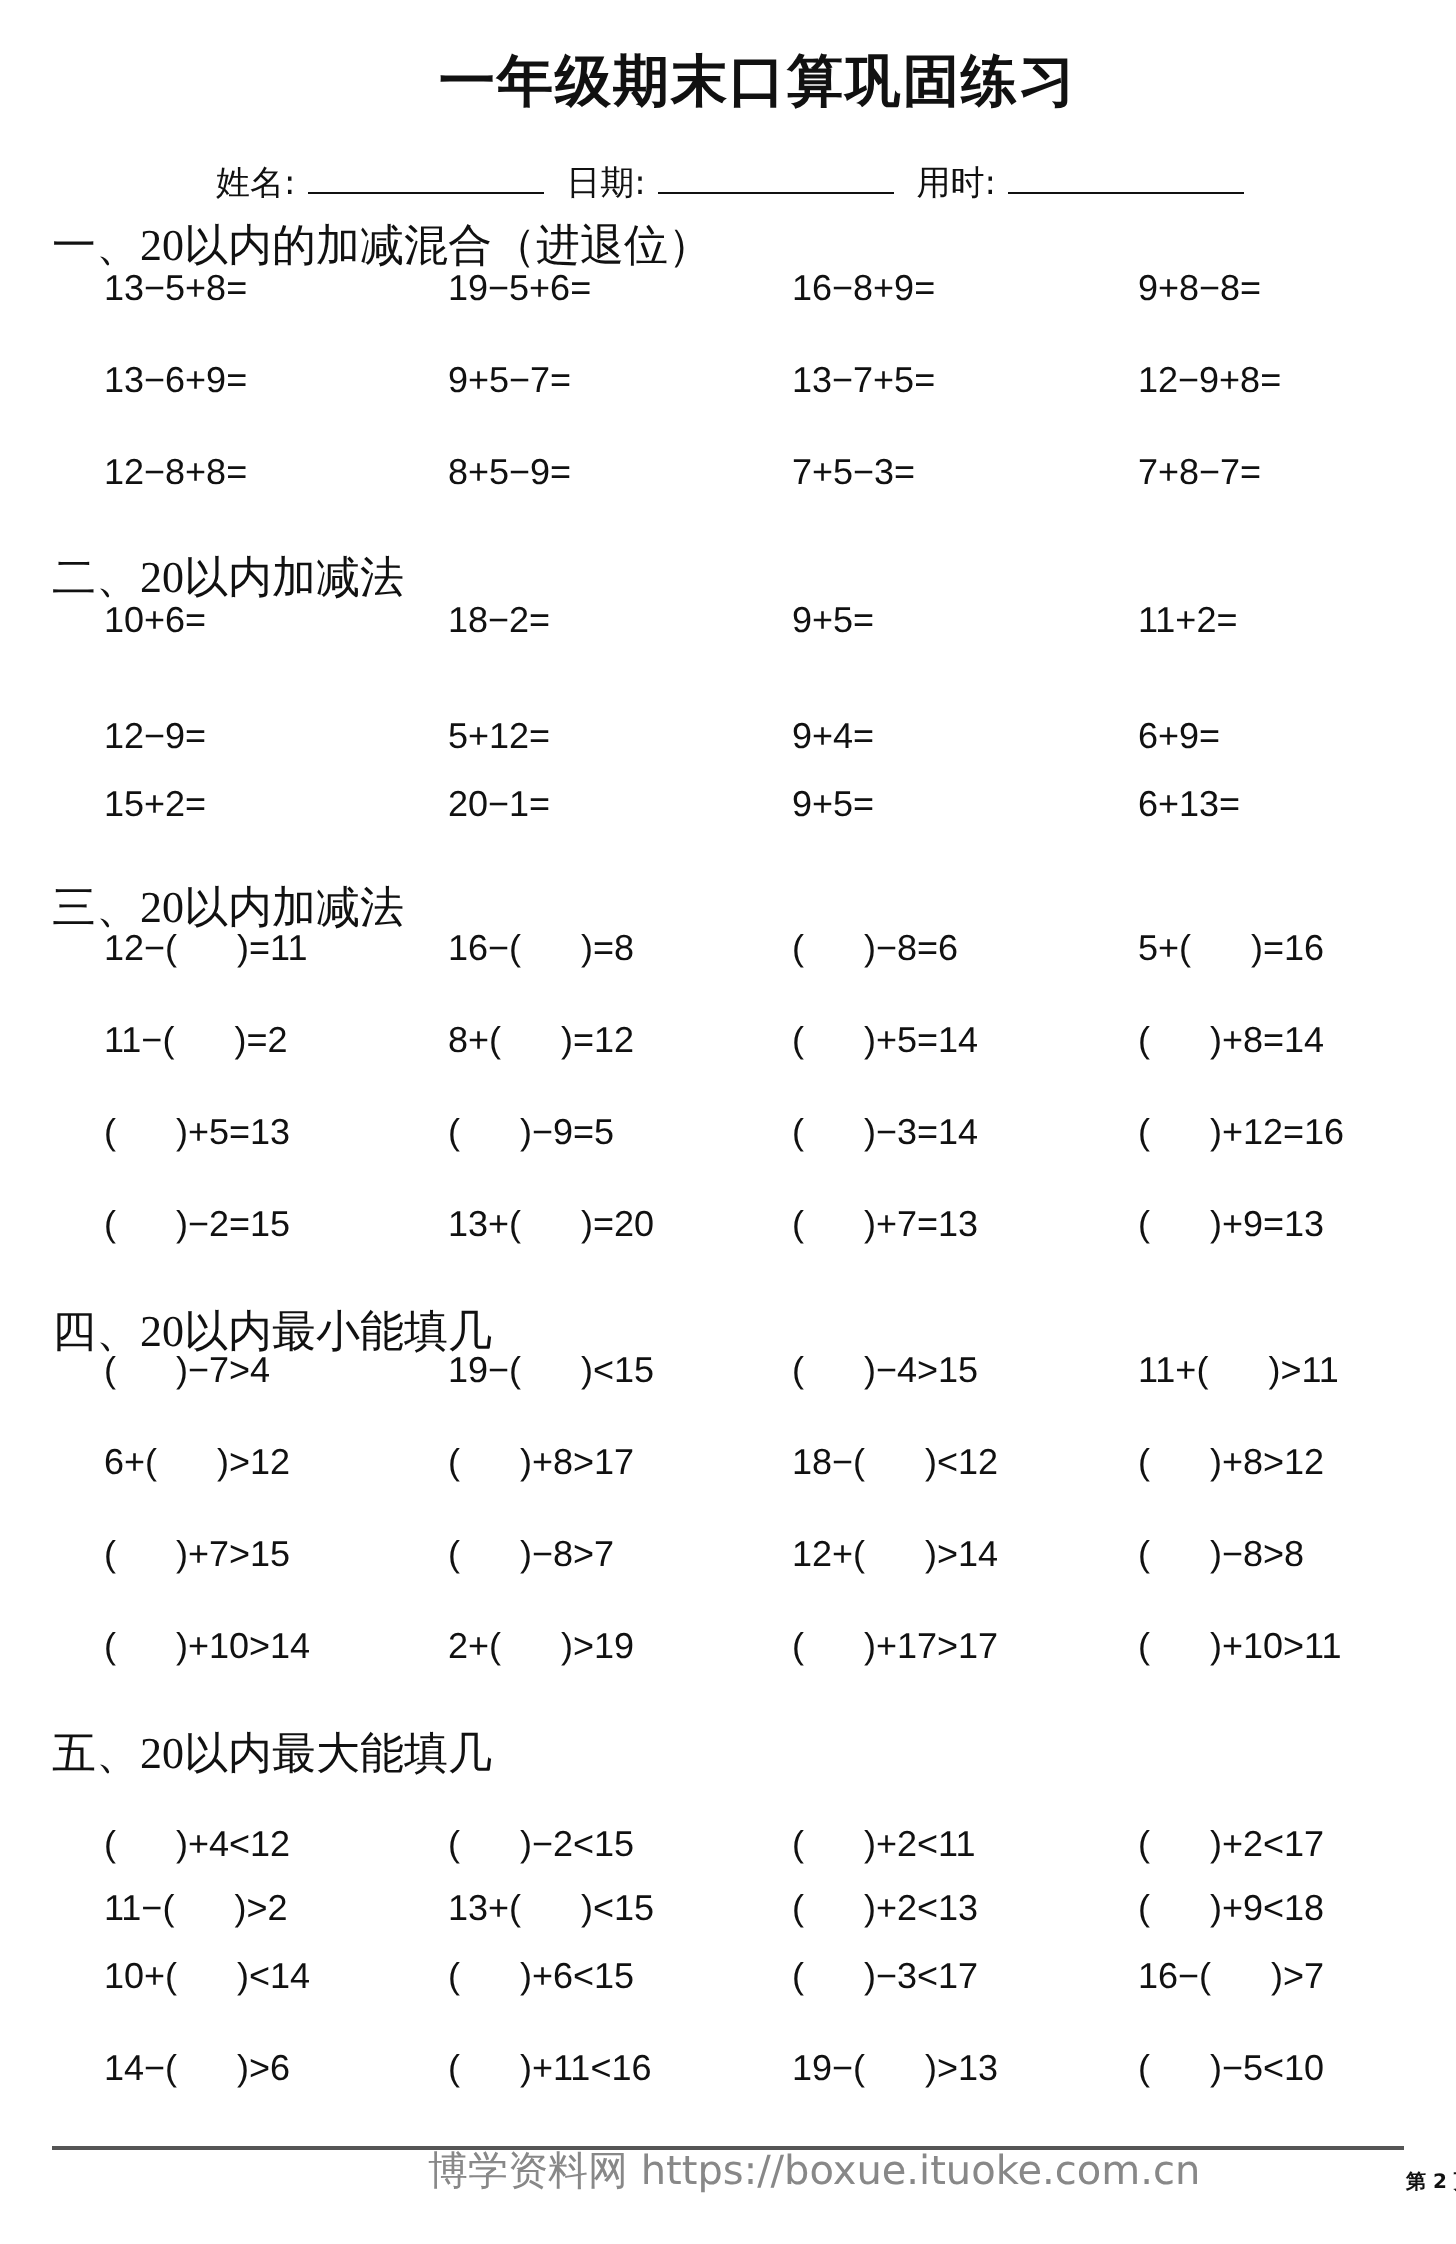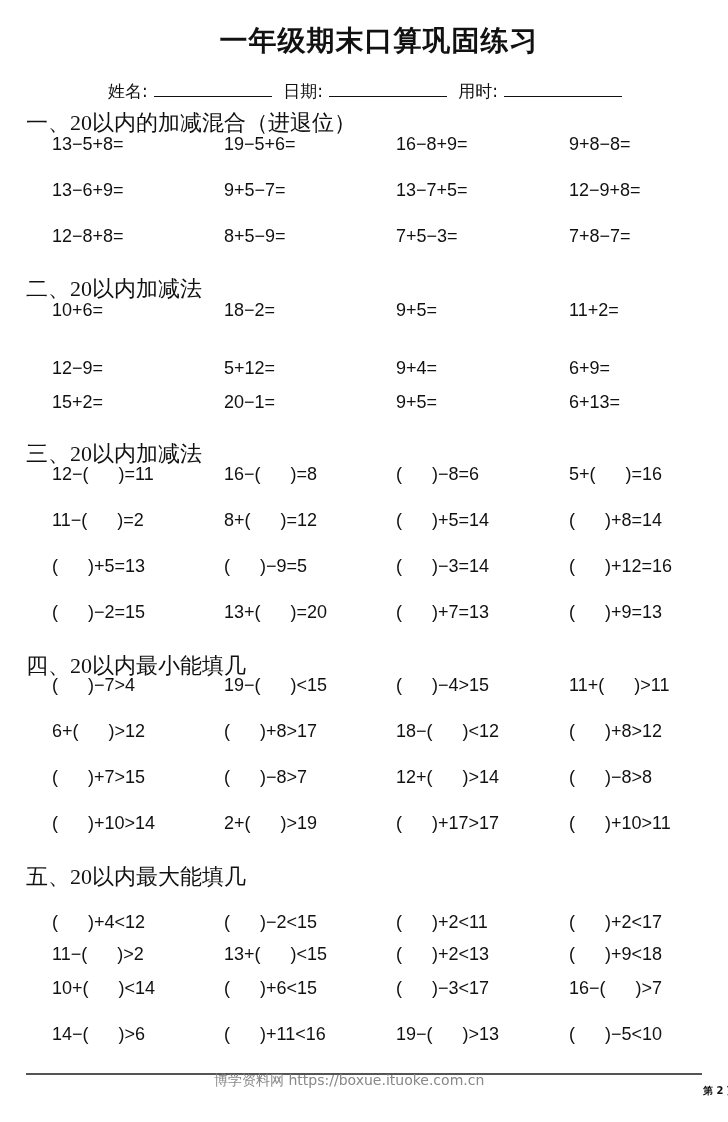--- a/index.html
+++ b/index.html
@@ -29,21 +29,21 @@
   .row { position: absolute; left: 0; width: 720px; height: 24px; }
   .cell {
     position: absolute; top: 0; font-size: 18px; white-space: pre;
     font-family: "Liberation Sans", sans-serif;
   }
   .c0 { left: 52px; } .c1 { left: 224px; } .c2 { left: 396px; } .c3 { left: 569px; }
   .footer-line {
     position: absolute; top: 1073px; left: 26px; width: 676px; height: 2px; background: #555;
   }
   .watermark {
-    position: absolute; top: 1072px; left: 214px; font-size: 14px; color: #888;
+    position: absolute; top: 1072px; left: 214px; font-size: 20px; color: #888;
     font-family: "DejaVu Sans", sans-serif; white-space: nowrap;
   }
   .pageno {
     position: absolute; top: 1084px; left: 703px; font-size: 10px; font-weight: bold;
     font-family: "DejaVu Sans", sans-serif; white-space: nowrap;
   }
 </style>
 </head>
 <body>
 

